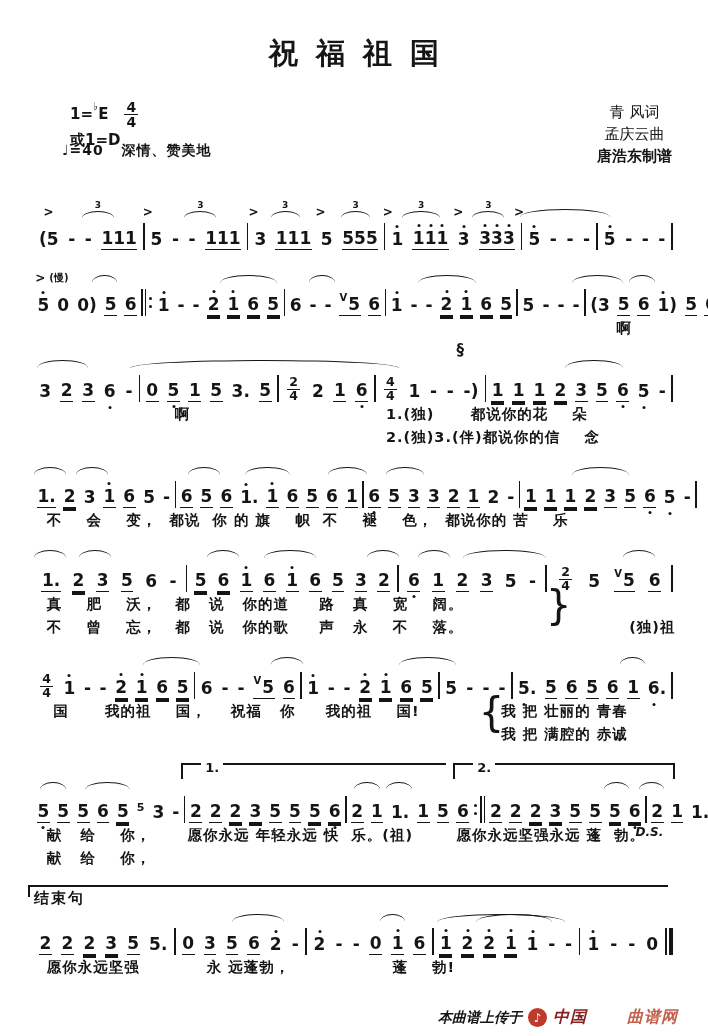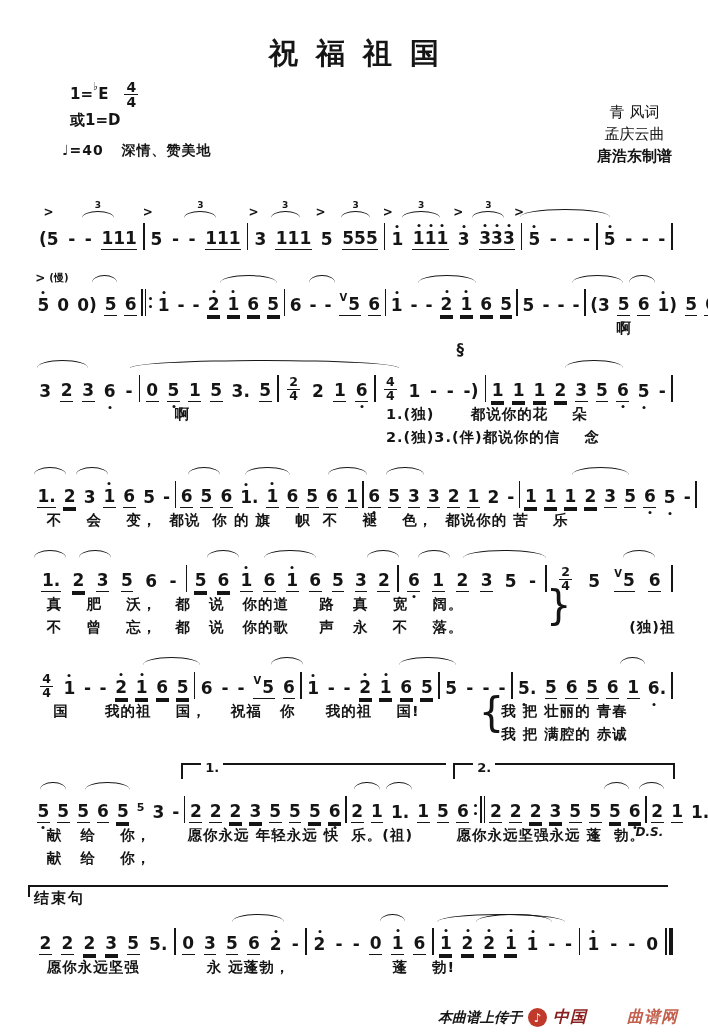--- a/index.html
+++ b/index.html
@@ -5,21 +5,21 @@
   html,body{margin:0;padding:0;background:#fff;}
   body{width:708px;height:1036px;position:relative;overflow:hidden;
        font-family:"DejaVu Sans",sans-serif;color:#151515;}
   .sheet{position:absolute;inset:0;padding:0 34px;box-sizing:border-box;}
 
   
   .title{margin-top:34px;text-align:center;font-family:"DejaVu Serif",serif;
          font-weight:bold;font-size:29px;letter-spacing:18px;text-indent:18px;}
   .hdr{position:relative;height:112px;}
   .keyblock{position:absolute;left:36px;top:6px;font-size:15px;font-weight:bold;line-height:1.5;}
-  .keyrow{display:flex;align-items:center;gap:14px;}
+  .keyrow{display:flex;align-items:center;gap:14px;margin-top:20px;}
   .flat{font-size:11px;vertical-align:top;position:relative;top:-4px;}
   .ts{display:inline-flex;flex-direction:column;align-items:center;line-height:1;
       font-weight:bold;font-size:12.5px;margin:0 2px;}
   .ts .tn{border-bottom:1.4px solid #151515;padding:0 2px;}
   .ts .td{padding:0 2px;}
   .ts.big{font-size:14px;}
   .tempo{position:absolute;left:28px;top:68px;font-size:14px;font-weight:bold;letter-spacing:1px;}
   .credits{position:absolute;right:2px;top:28px;text-align:center;font-size:15px;line-height:1.45;}
   .credits .bold{font-weight:bold;}
 

